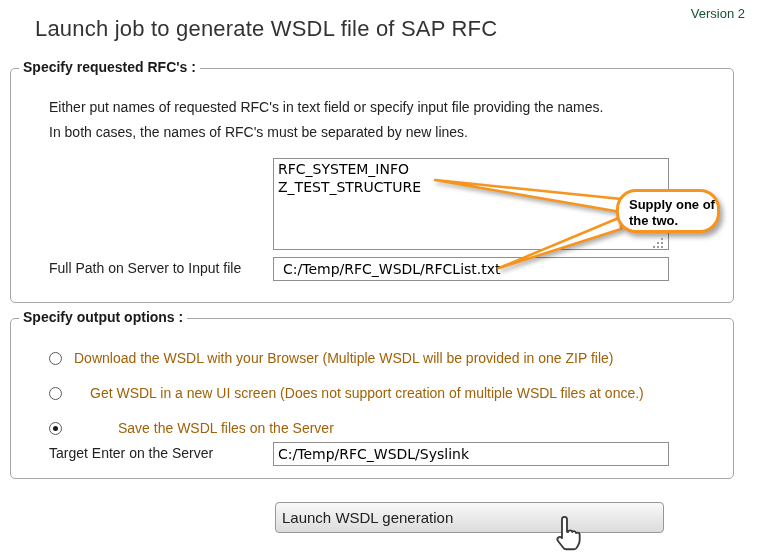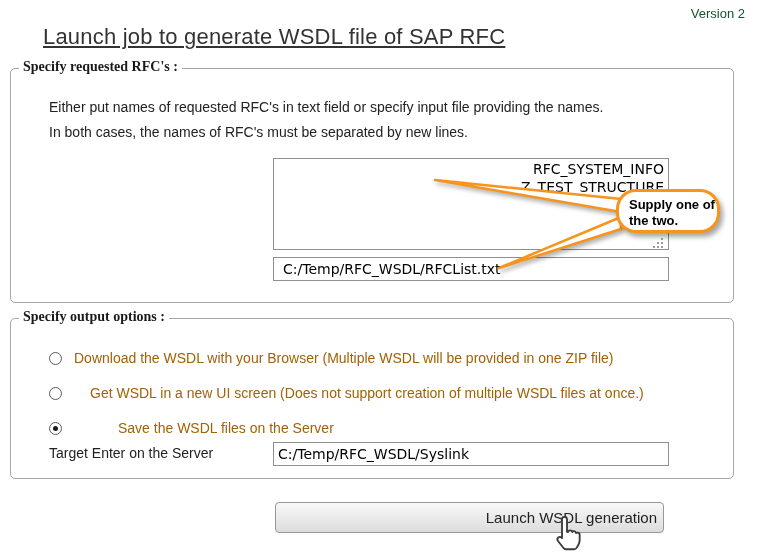--- a/index.html
+++ b/index.html
@@ -8,29 +8,29 @@
     font-family:"Liberation Sans","DejaVu Sans",sans-serif;color:#222;
     overflow:hidden;
   }
   .abs{position:absolute;}
   .version{top:6px;right:16px;font-size:13px;color:#14532d;}
   .title{top:16px;left:35px;font-size:22px;color:#333;letter-spacing:.2px;}
   .fieldset{border:1px solid #a6a6a6;border-radius:5px;background:#fff;}
   #fs-rfc{left:10px;top:68px;width:722px;height:233px;}
   #fs-out{left:10px;top:318px;width:722px;height:159px;}
   .legend{position:absolute;top:-10px;left:8px;background:#fff;padding:0 4px;
-    font-size:14px;font-weight:bold;color:#1a1a1a;white-space:nowrap;font-family:Liberation Serif, serif;}
+    font-size:14px;font-weight:bold;color:#1a1a1a;white-space:nowrap;}
   .instr{font-size:14px;color:#222;white-space:nowrap;}
   .lbl{font-size:14px;color:#222;white-space:nowrap;}
   textarea.box, input.box{
     box-sizing:border-box;border:1px solid #8f8f8f;background:#fff;
     font-family:"DejaVu Sans","Liberation Sans",sans-serif;font-size:14px;color:#000;
     padding:1px 4px;border-radius:0;outline:none;
   }
-  textarea.box{resize:none;overflow:hidden;line-height:18px;text-align:right;}
+  textarea.box{resize:none;overflow:hidden;line-height:18px;}
   .resizer{width:11px;height:11px;left:653px;top:237px;
     background:
       radial-gradient(circle at 9px 2px,#9a9a9a 1.1px,rgba(0,0,0,0) 1.4px),
       radial-gradient(circle at 9px 6px,#9a9a9a 1.1px,rgba(0,0,0,0) 1.4px),
       radial-gradient(circle at 5px 6px,#9a9a9a 1.1px,rgba(0,0,0,0) 1.4px),
       radial-gradient(circle at 9px 10px,#9a9a9a 1.1px,rgba(0,0,0,0) 1.4px),
       radial-gradient(circle at 5px 10px,#9a9a9a 1.1px,rgba(0,0,0,0) 1.4px),
       radial-gradient(circle at 1px 10px,#9a9a9a 1.1px,rgba(0,0,0,0) 1.4px);
     z-index:4;}
   .arrow-svg{left:425px;top:168px;width:300px;height:112px;z-index:2;}
@@ -44,38 +44,39 @@
   .opt-radio{width:13px;height:13px;border:1px solid #5a5a5a;border-radius:50%;
     background:#fff;box-sizing:border-box;}
   .opt-radio.selected::after{content:'';position:absolute;left:3px;top:3px;right:3px;bottom:3px;
     background:#1b1b1b;border-radius:50%;}
   .opt-label{font-size:14px;color:#a16207;white-space:nowrap;}
   .launch-btn{
     left:275px;top:502px;width:389px;height:31px;box-sizing:border-box;
     background:linear-gradient(#f8f8f8,#e9e9e9 55%,#dcdcdc);
     border:1px solid #979797;border-radius:4px;
     font-family:"Liberation Sans","DejaVu Sans",sans-serif;
-    font-size:15px;color:#222;text-align:right;cursor:pointer;
+    font-size:15px;color:#222;text-align:left;cursor:pointer;
   }
   .hand{left:548px;top:514px;z-index:5;}
 </style>
 </head>
 <body>
 
 <div class="abs version">Version 2</div>
-<h1 class="abs title" style="margin:8px;font-weight:normal;text-decoration:underline;">Launch job to generate WSDL file of SAP RFC</h1>
+<h1 class="abs title" style="margin:0;font-weight:normal;">Launch job to generate WSDL file of SAP RFC</h1>
 
 <div id="fs-rfc" class="abs fieldset">
   <span class="legend">Specify requested RFC's :</span>
   <div class="abs instr" style="left:38px;top:30px;">Either put names of requested RFC's in text field or specify input file providing the names.</div>
   <div class="abs instr" style="left:38px;top:55px;">In both cases, the names of RFC's must be separated by new lines.</div>
 
   <textarea class="abs box" style="left: 262px; top: 89px; width: 396px; height: 92px;" spellcheck="false">RFC_SYSTEM_INFO
 Z_TEST_STRUCTURE</textarea>
 
+  <label class="abs lbl" style="left:38px;top:191px;">Full Path on Server to Input file</label>
   <input class="abs box" style="left: 262px; top: 188px; width: 396px; height: 24px; padding-left: 9px;" type="text" spellcheck="false" value="C:/Temp/RFC_WSDL/RFCList.txt">
 </div>
 
 <div class="abs resizer"></div>
 
 <svg class="abs arrow-svg" viewBox="425 168 300 112">
   <g style="filter:drop-shadow(2px 3px 2px rgba(0,0,0,.3));" stroke="#F7941E" stroke-width="2.5" fill="#ffffff" stroke-linejoin="round">
     <polygon points="435,180 621,199 621,212"></polygon>
     <polygon points="499,268 621,217 621,229"></polygon>
   </g>

